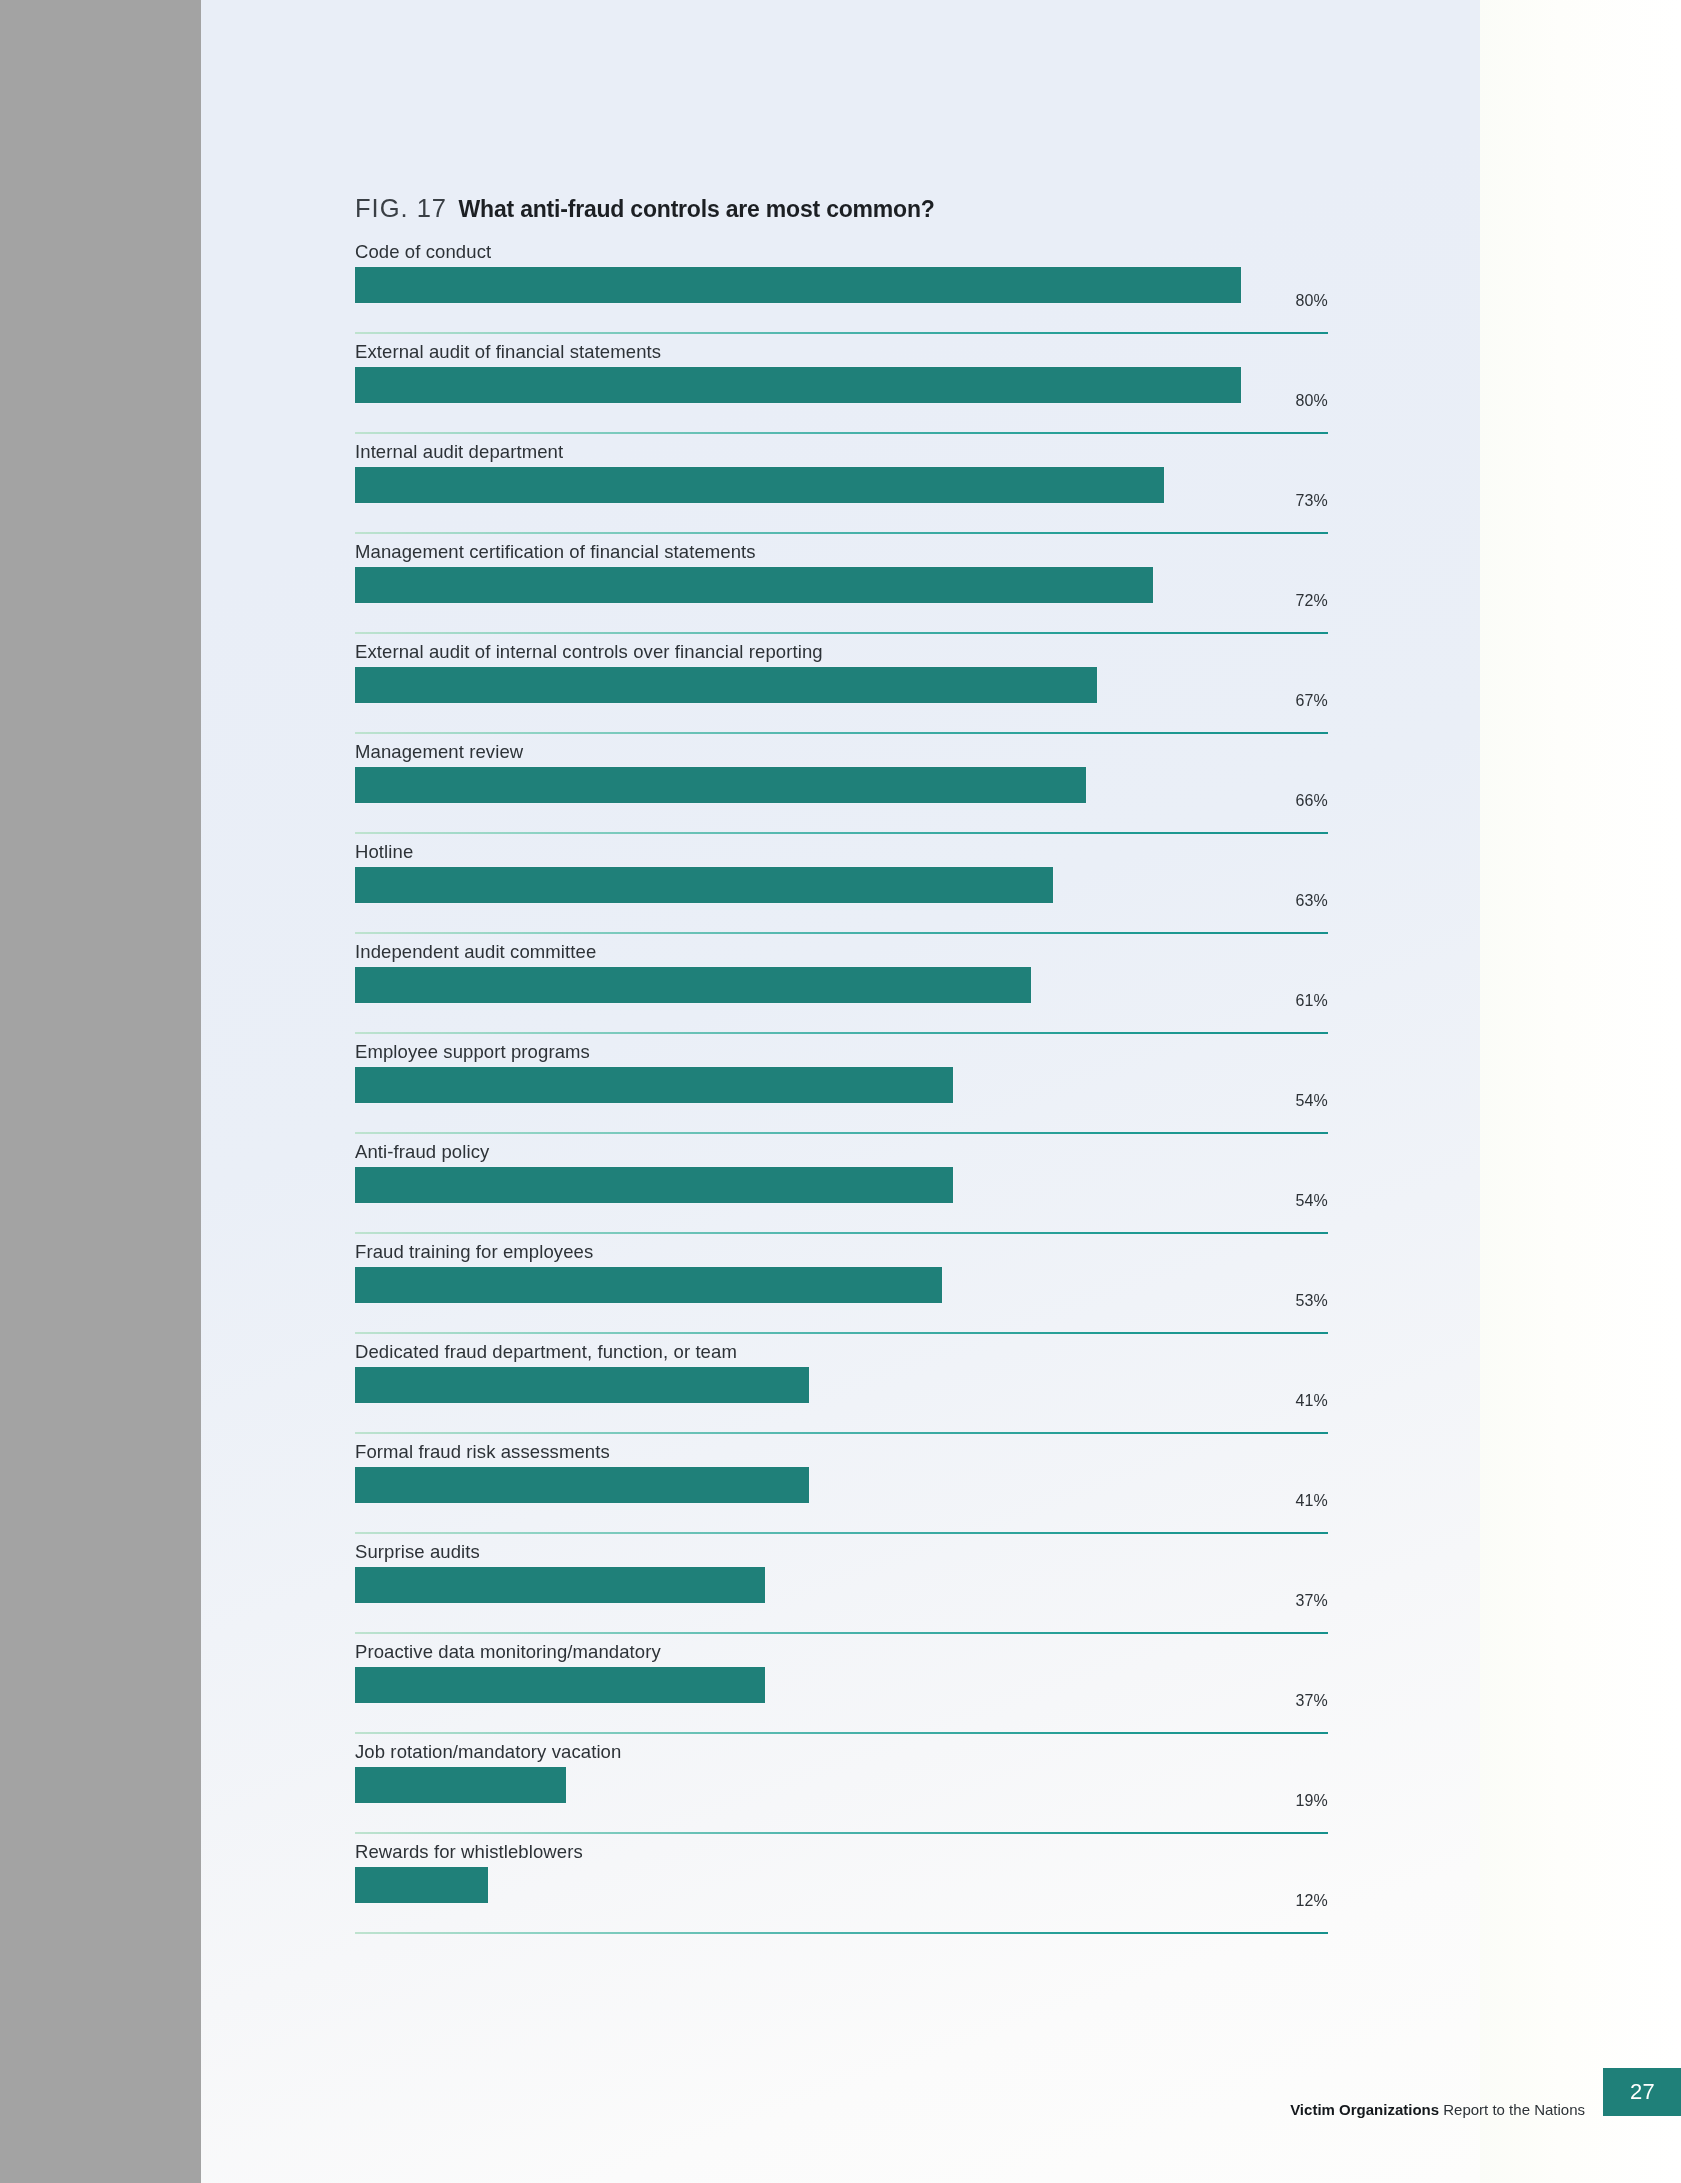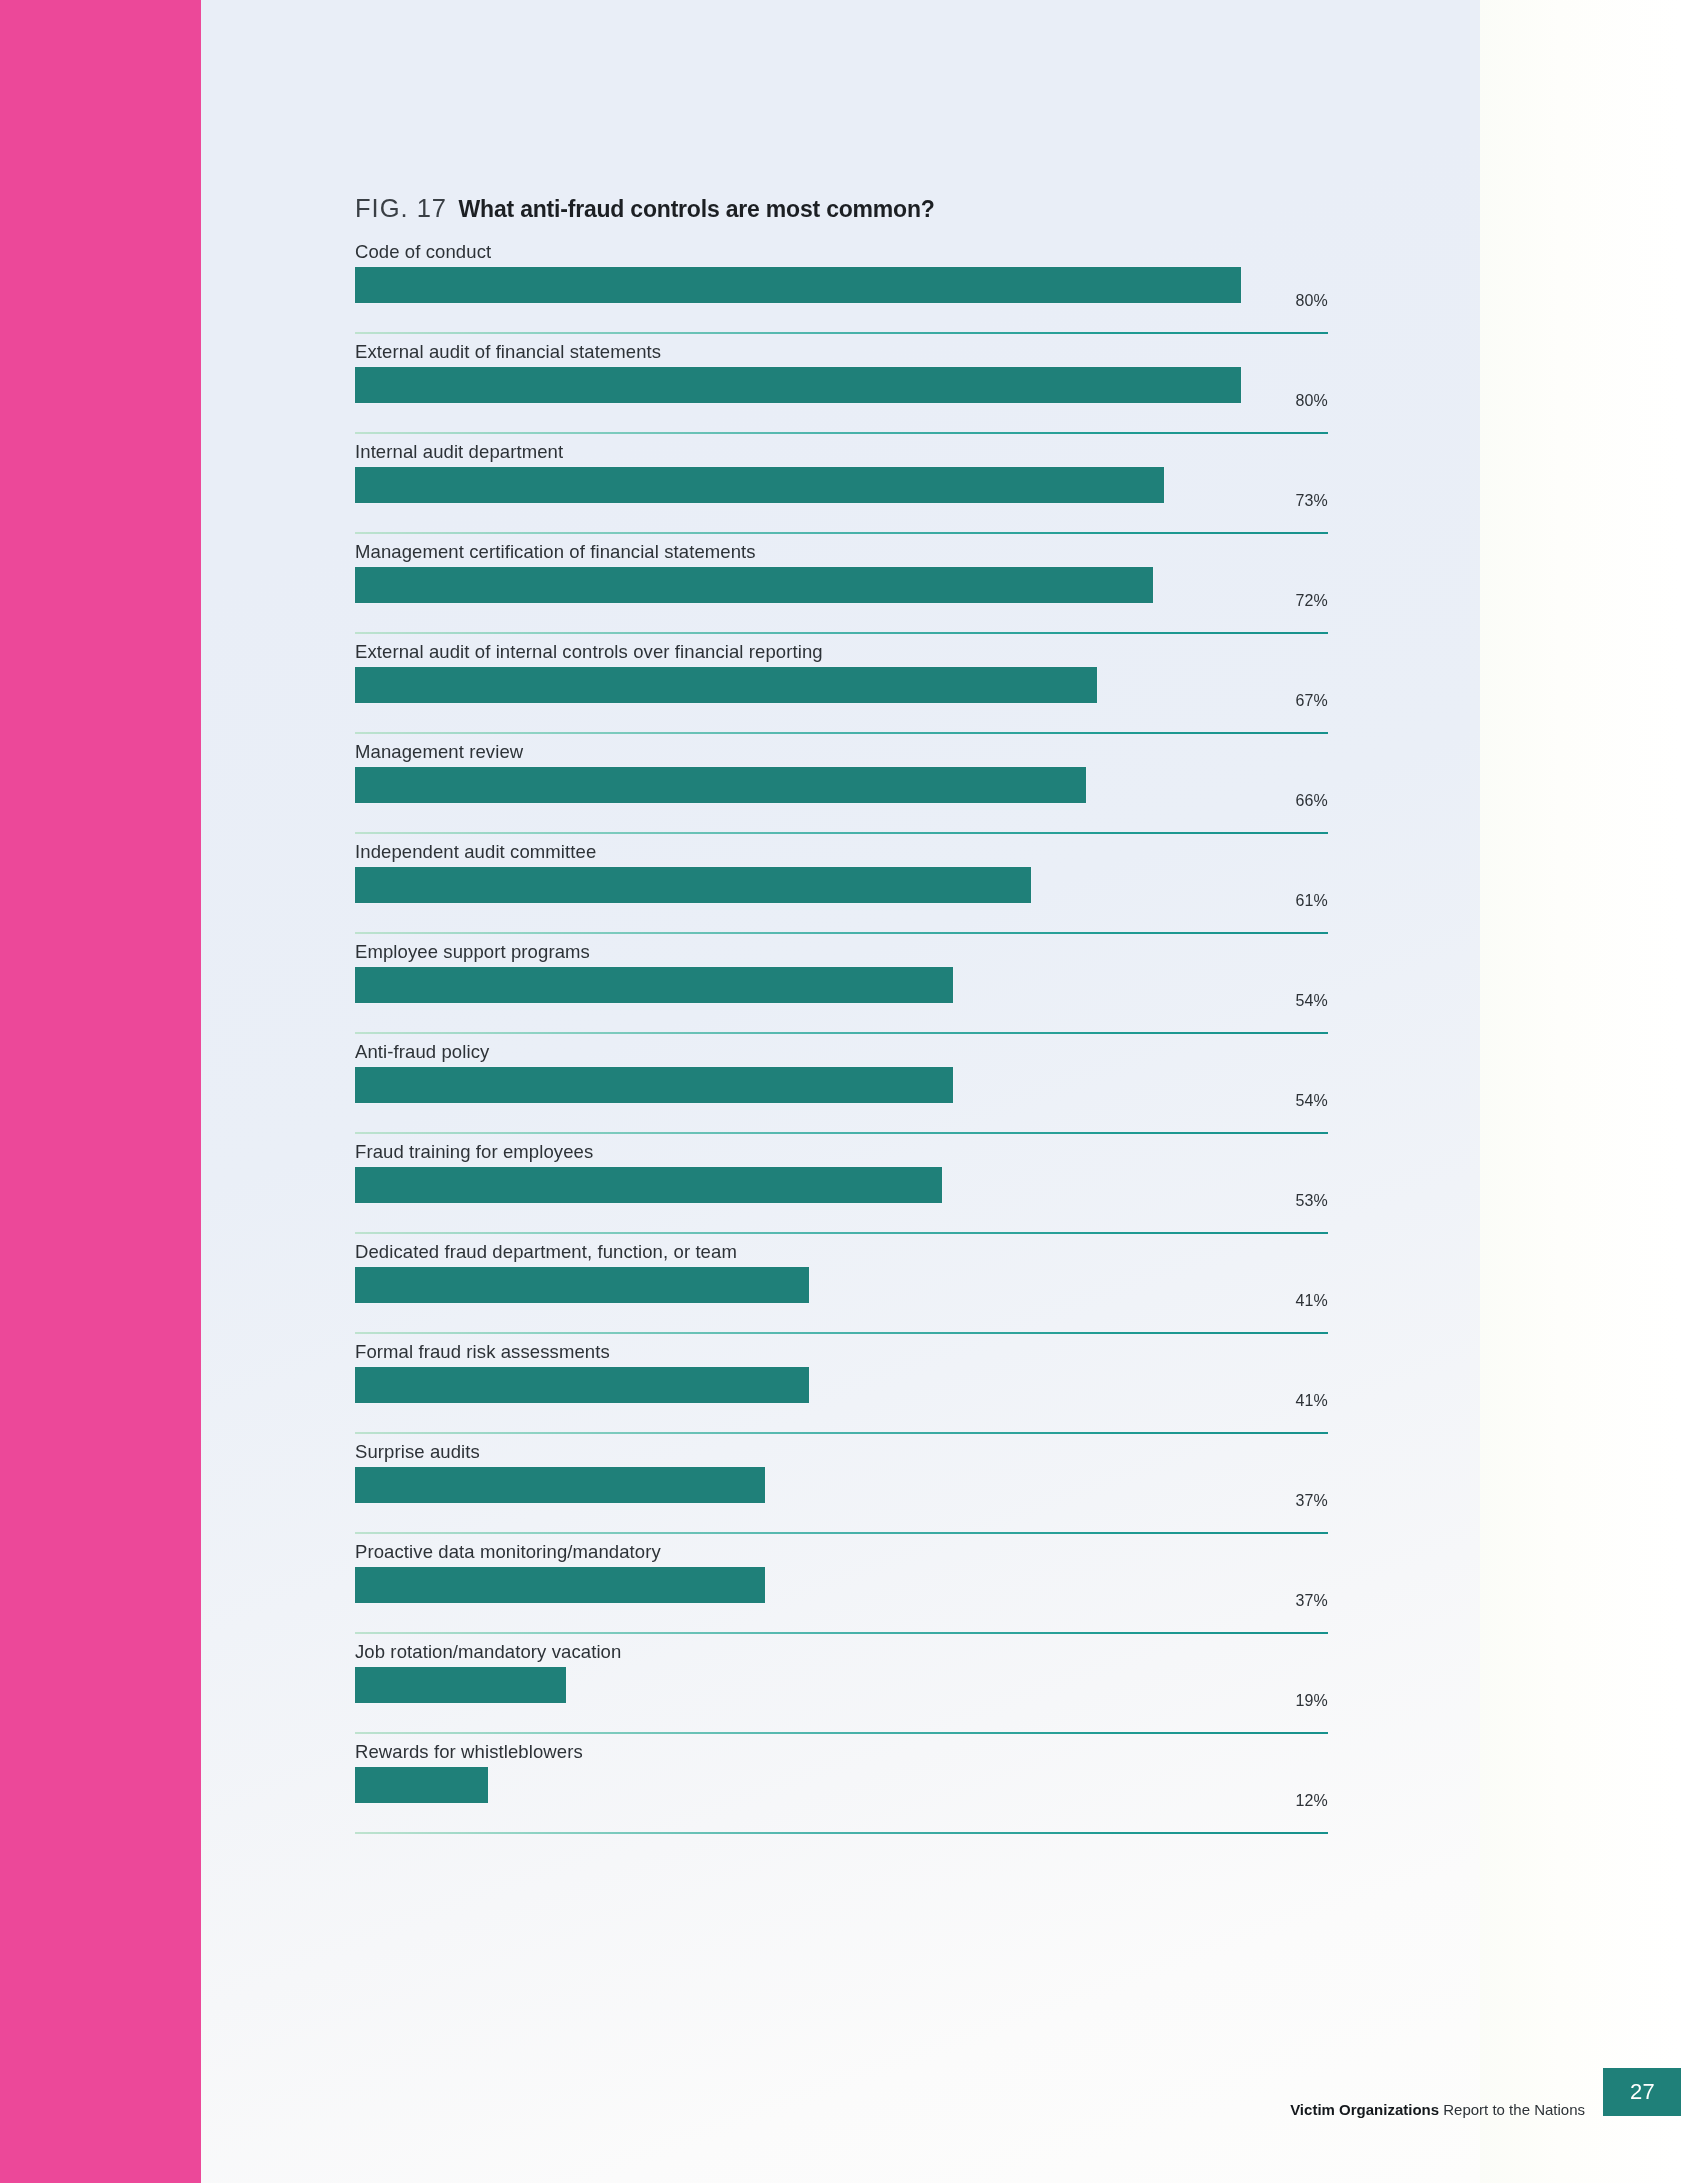--- a/index.html
+++ b/index.html
@@ -12,21 +12,21 @@
     height: 2183px;
     font-family: "Liberation Sans", sans-serif;
     -webkit-font-smoothing: antialiased;
   }
 
   
   #page {
     position: relative;
     width: 1682px;
     height: 2183px;
-    background: #ec4899;
+    background: #a3a3a3;
     overflow: hidden;
   }
 
   
   #page-panel {
     position: absolute;
     left: 201px;
     top: 0;
     width: 1279px;
     height: 2183px;
@@ -219,20 +219,28 @@
         </div>
         <div class="bar-row">
           <div class="bar-label">Management review</div>
           <div class="bar-track">
             <div class="bar-fill" style="width: 66%; background: rgb(31, 128, 121);"></div>
           </div>
           <div class="bar-value">66%</div>
           <div class="row-rule"></div>
         </div>
         <div class="bar-row">
+          <div class="bar-label">Hotline</div>
+          <div class="bar-track">
+            <div class="bar-fill" style="width: 63%; background: rgb(31, 128, 121);"></div>
+          </div>
+          <div class="bar-value">63%</div>
+          <div class="row-rule"></div>
+        </div>
+        <div class="bar-row">
           <div class="bar-label">Independent audit committee</div>
           <div class="bar-track">
             <div class="bar-fill" style="width: 61%; background: rgb(31, 128, 121);"></div>
           </div>
           <div class="bar-value">61%</div>
           <div class="row-rule"></div>
         </div>
         <div class="bar-row">
           <div class="bar-label">Employee support programs</div>
           <div class="bar-track">

